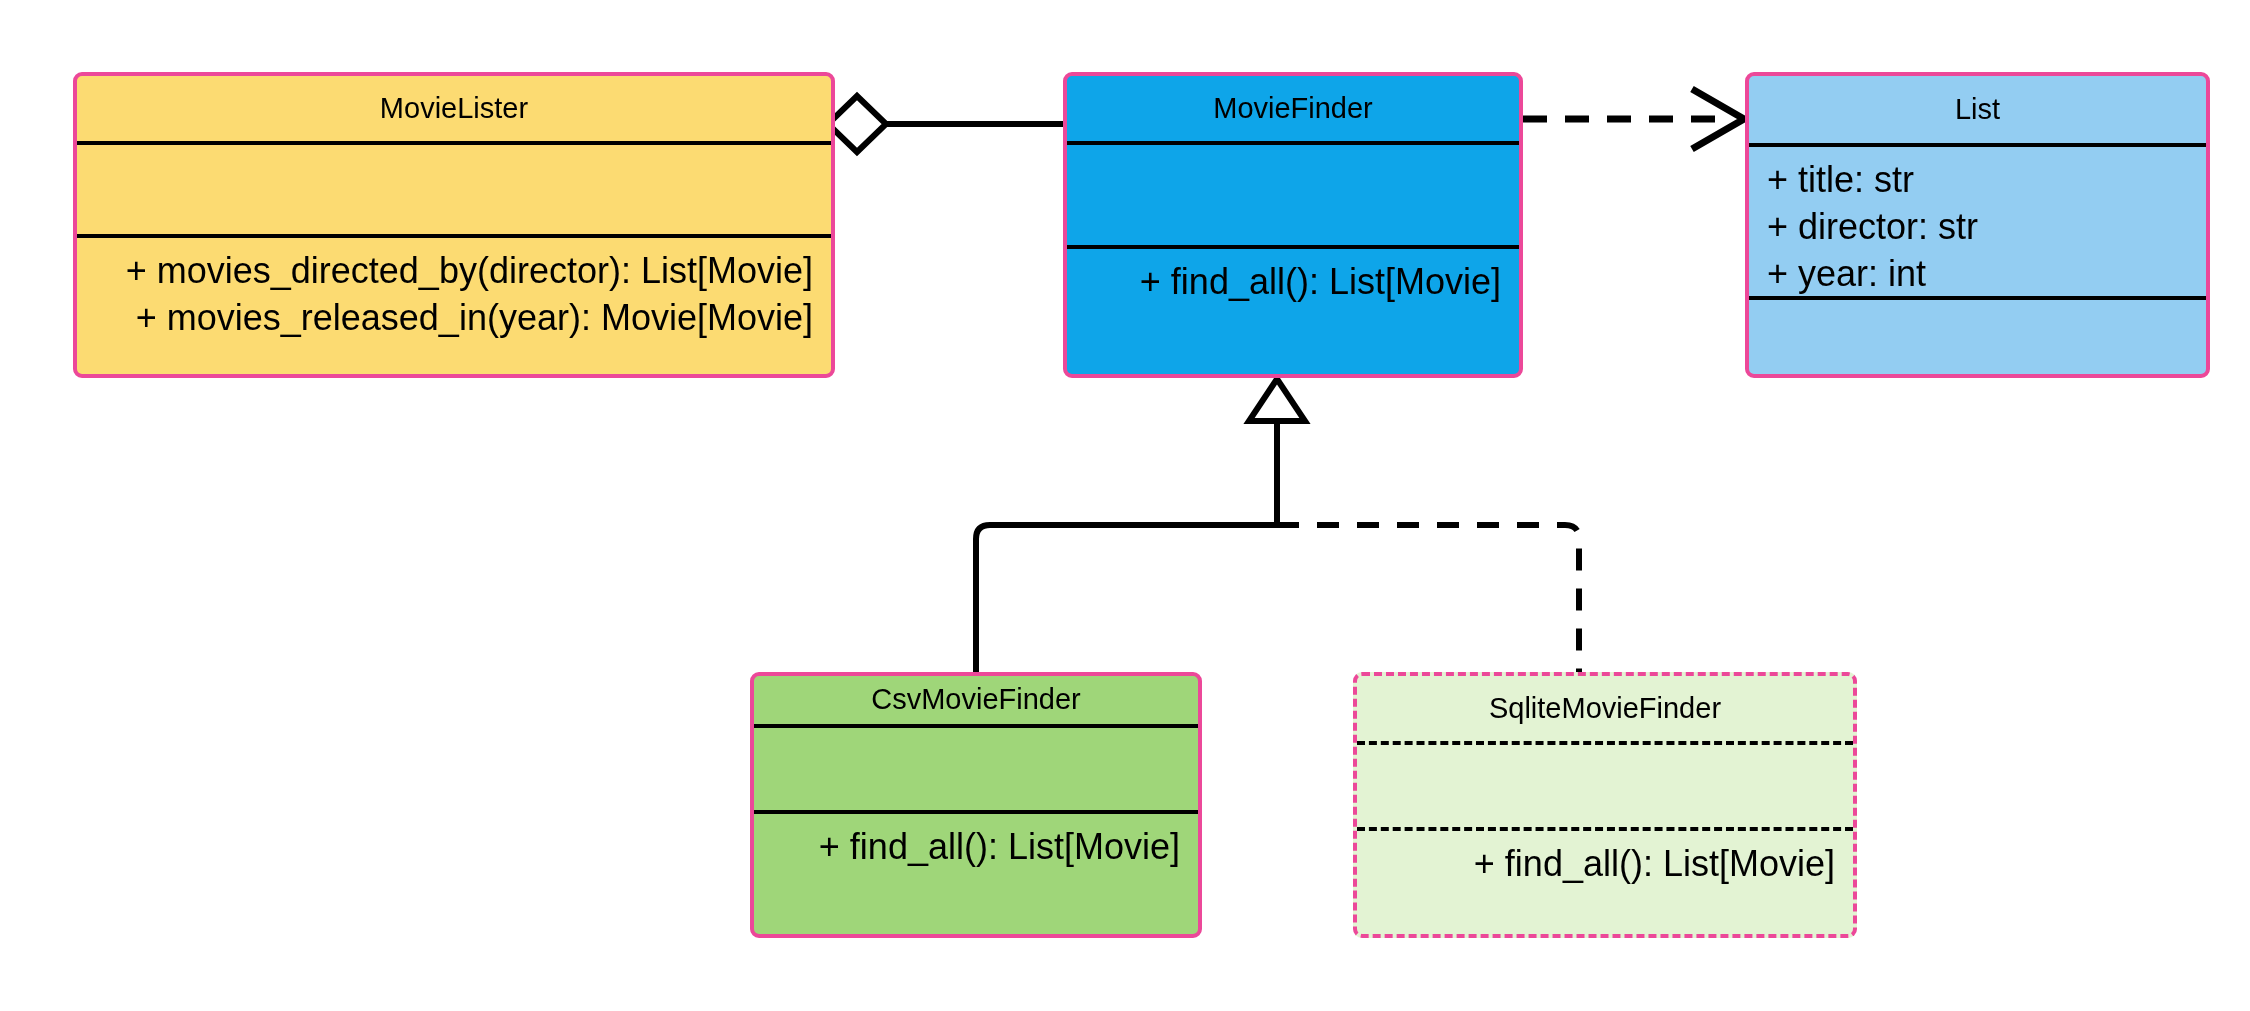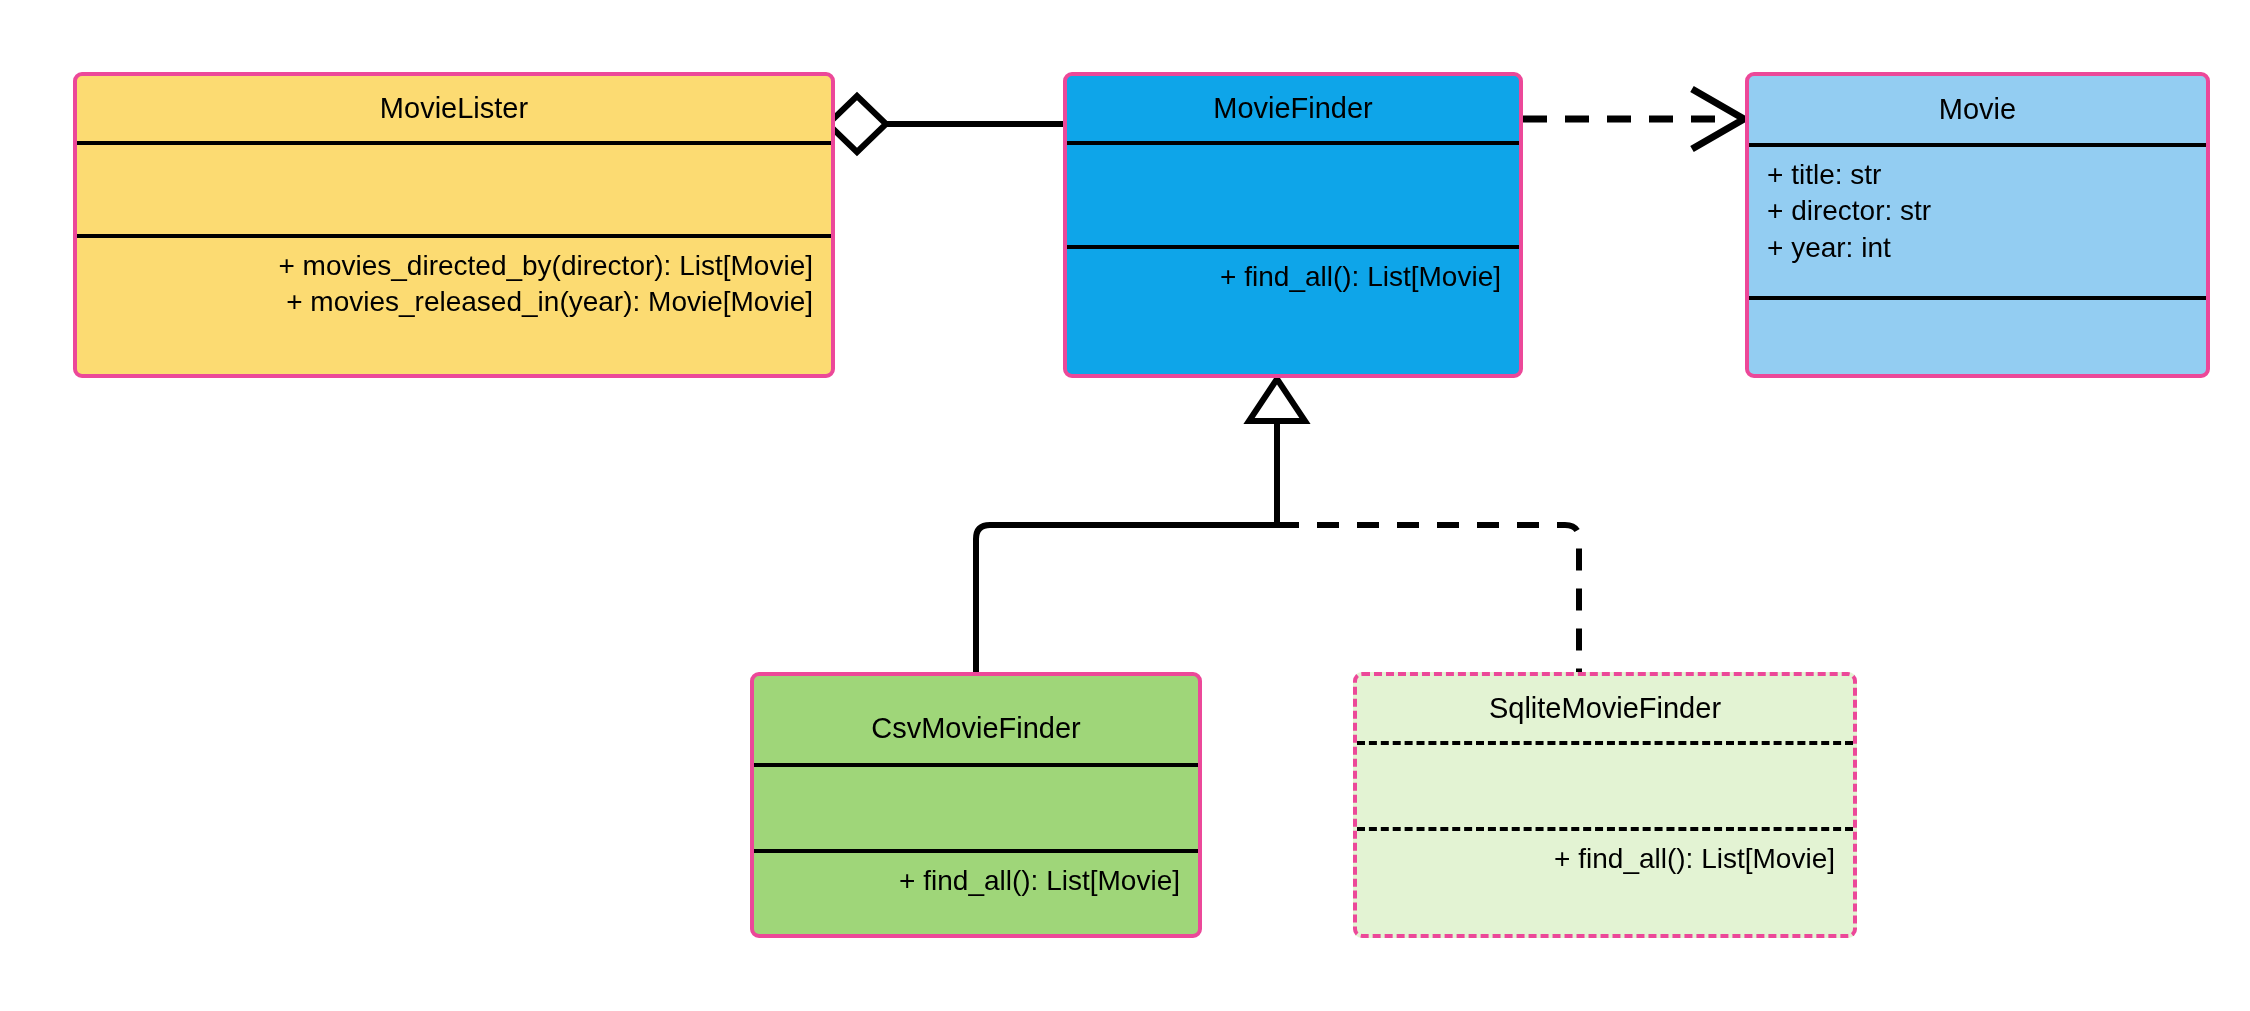--- a/index.html
+++ b/index.html
@@ -58,21 +58,21 @@
   .dashed .compartment.attrs {
     border-bottom-style: dashed;
   }
   .class-name {
     font-size: 29px;
     color: #000000;
     line-height: 1.15;
     text-align: center;
   }
   .member {
-    font-size: 28px;
+    font-size: 36px;
     color: #000000;
     line-height: 1.30;
     white-space: nowrap;
   }
 </style>
 </head>
 <body>
 
 <div id="canvas">
 
@@ -115,32 +115,32 @@
       <span class="class-name">MovieFinder</span>
     </div>
     <div class="compartment attrs" style="height:104px;"></div>
     <div class="compartment ops" style="flex:1;">
       <div class="member">+ find_all(): List[Movie]</div>
     </div>
   </div>
 
   <div class="uml-class" style="left:1745px; top:72px; width:465px; height:306px; background:#93cdf2;">
     <div class="compartment title" style="height:71px;">
-      <span class="class-name">Movie</span>
+      <span class="class-name">List</span>
     </div>
     <div class="compartment attrs" style="height:153px;">
       <div class="member">+ title: str</div>
       <div class="member">+ director: str</div>
       <div class="member">+ year: int</div>
     </div>
     <div class="compartment ops" style="flex:1;"></div>
   </div>
 
   <div class="uml-class" style="left:750px; top:672px; width:452px; height:266px; background:#9fd679;">
-    <div class="compartment title" style="height:72px;margin-top:19px;">
+    <div class="compartment title" style="height:52px;">
       <span class="class-name">CsvMovieFinder</span>
     </div>
     <div class="compartment attrs" style="height:86px;"></div>
     <div class="compartment ops" style="flex:1;">
       <div class="member">+ find_all(): List[Movie]</div>
     </div>
   </div>
 
   <div class="uml-class dashed" style="left:1353px; top:672px; width:504px; height:266px; background:#e3f3d3;">
     <div class="compartment title" style="height:69px;">

